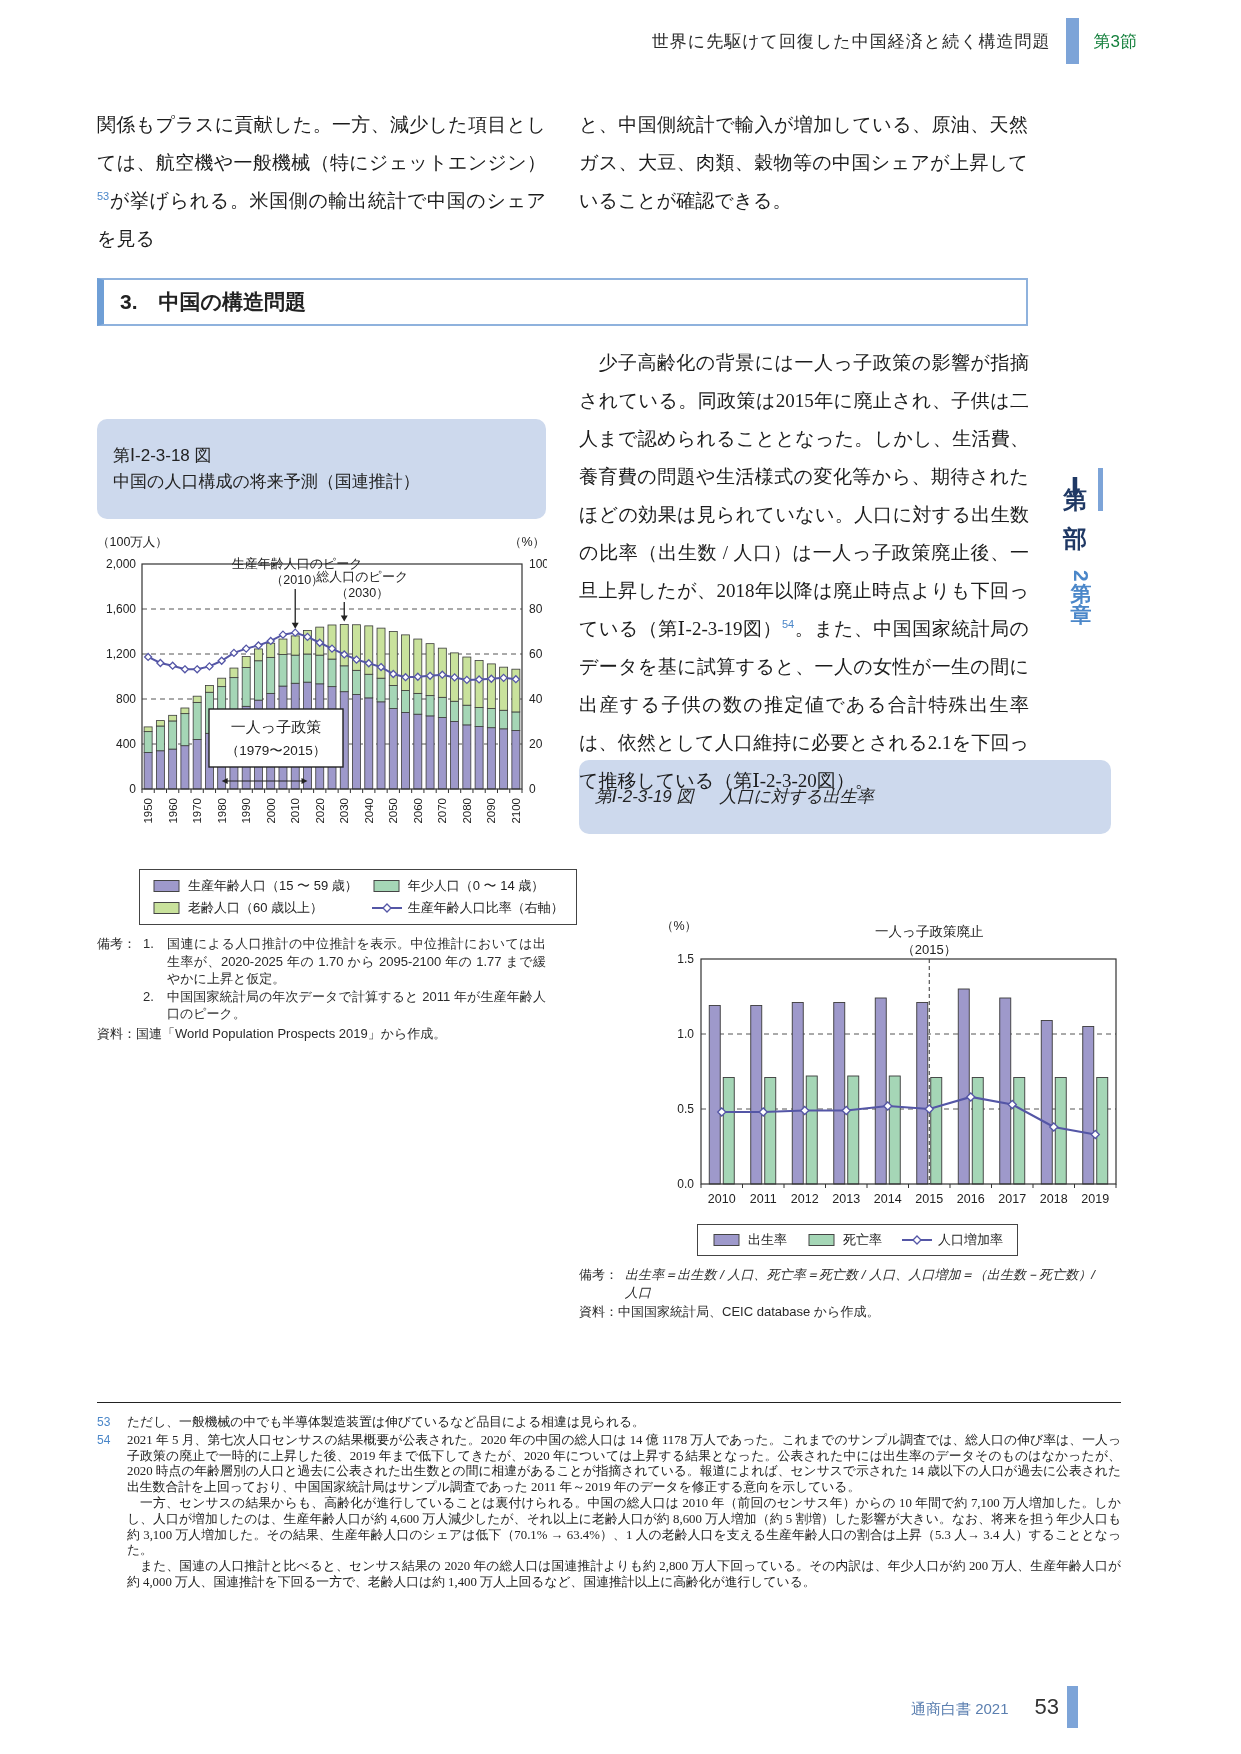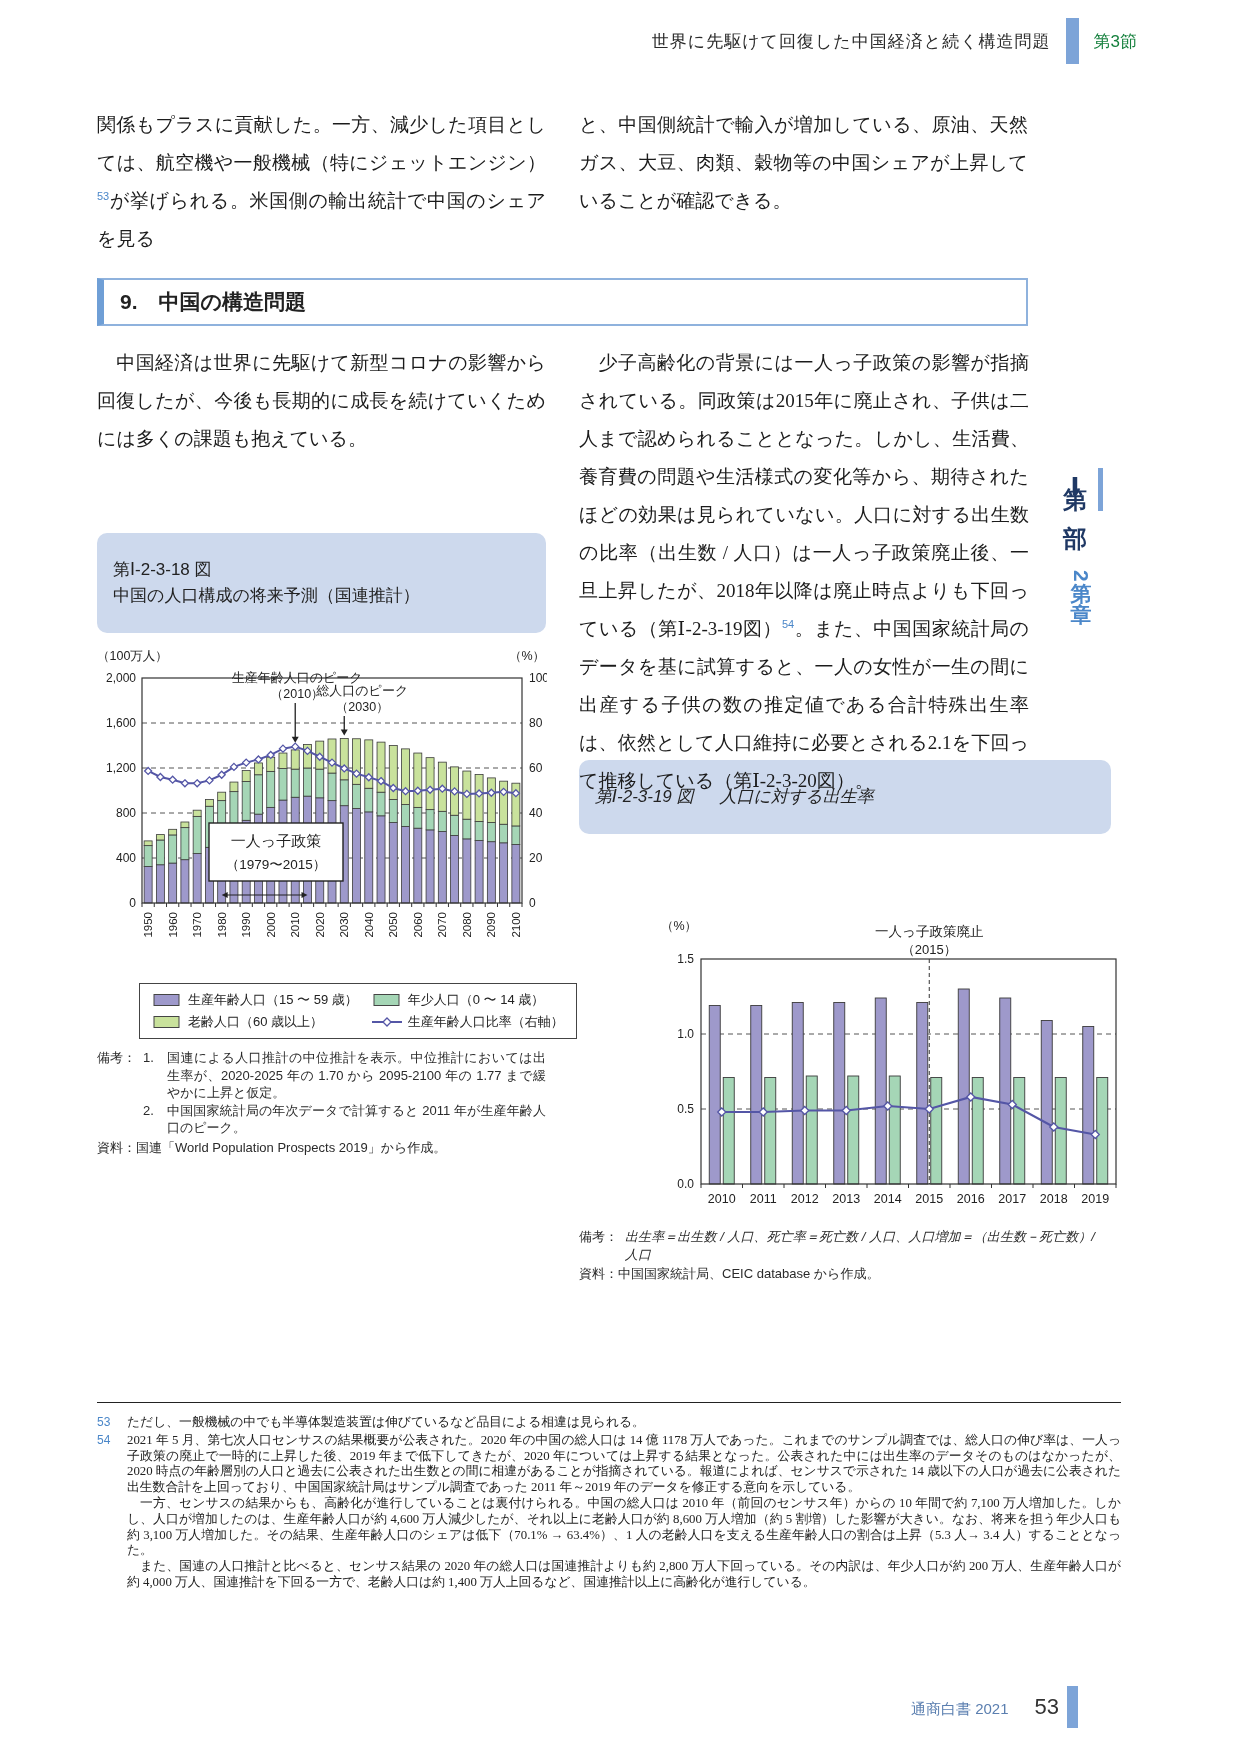--- a/index.html
+++ b/index.html
@@ -101,25 +101,24 @@
     <span class="header-title">世界に先駆けて回復した中国経済と続く構造問題</span>
     <span class="header-block"></span>
     <span class="header-section">第3節</span>
   </div>
 
   <div class="intro">
     <p class="body icol"><span>関係もプラスに貢献した。一方、減少した項目としては、航空機や一般機械（特にジェットエンジン）</span><sup class="ref">53</sup><span>が挙げられる。米国側の輸出統計で中国のシェアを見る</span></p>
     <p class="body icol">と、中国側統計で輸入が増加している、原油、天然ガス、大豆、肉類、穀物等の中国シェアが上昇していることが確認できる。</p>
   </div>
 
-  <div class="section-box">9.　中国の構造問題</div>
+  <div class="section-box">3.　中国の構造問題</div>
 
   <div class="main">
     <div class="col-left">
-      <p class="body h-para1">　中国経済は世界に先駆けて新型コロナの影響から回復したが、今後も長期的に成長を続けていくためには多くの課題も抱えている。</p>
 
       <div class="figure18">
         <div class="fig-title">
           <div>第Ⅰ-2-3-18 図</div>
           <div>中国の人口構成の将来予測（国連推計）</div>
         </div>
         <div class="chart-wrap18">
           <svg width="450" height="332">
               <text x="39" y="262" font-size="12" text-anchor="end">0</text>
               <line x1="45" y1="213" x2="425" y2="213" stroke="#555" stroke-width="1" stroke-dasharray="5,4"></line>
@@ -442,20 +441,41 @@
               <polygon points="267.25,192.5 271.25,196.5 267.25,200.5 263.25,196.5" fill="#fff" stroke="#5456a6" stroke-width="1.3"></polygon>
               <polygon points="308.75,188 312.75,192 308.75,196 304.75,192" fill="#fff" stroke="#5456a6" stroke-width="1.3"></polygon>
               <polygon points="350.25,191 354.25,195 350.25,199 346.25,195" fill="#fff" stroke="#5456a6" stroke-width="1.3"></polygon>
               <polygon points="391.75,179 395.75,183 391.75,187 387.75,183" fill="#fff" stroke="#5456a6" stroke-width="1.3"></polygon>
               <polygon points="433.25,186.5 437.25,190.5 433.25,194.5 429.25,190.5" fill="#fff" stroke="#5456a6" stroke-width="1.3"></polygon>
               <polygon points="474.75,209 478.75,213 474.75,217 470.75,213" fill="#fff" stroke="#5456a6" stroke-width="1.3"></polygon>
               <polygon points="516.25,216.5 520.25,220.5 516.25,224.5 512.25,220.5" fill="#fff" stroke="#5456a6" stroke-width="1.3"></polygon>
               <rect x="122" y="45" width="415" height="225" fill="none" stroke="#333" stroke-width="1.2"></rect>
             </svg>
         </div>
+        <div class="legend-box legend-row">
+            <span class="lg-item">
+              <svg width="30" height="14">
+                <rect x="2" y="1.5" width="25" height="11" fill="#9e99cb" stroke="#444" stroke-width="1"></rect>
+              </svg>
+              <span>出生率</span>
+            </span>
+            <span class="lg-item">
+              <svg width="30" height="14">
+                <rect x="2" y="1.5" width="25" height="11" fill="#a5d6b6" stroke="#444" stroke-width="1"></rect>
+              </svg>
+              <span>死亡率</span>
+            </span>
+            <span class="lg-item">
+              <svg width="30" height="14">
+                <line x1="0" y1="7" x2="30" y2="7" stroke="#5456a6" stroke-width="2"></line>
+                <polygon points="15,3 19,7 15,11 11,7" fill="#fff" stroke="#5456a6" stroke-width="1.3"></polygon>
+              </svg>
+              <span>人口増加率</span>
+            </span>
+          </div>
         <div class="fig-notes">
           <div class="note-row">
             <span class="note-label">備考：</span>
             <div class="note-items">
                 <div class="note-item">
                   <span class="note-text">出生率＝出生数 / 人口、死亡率＝死亡数 / 人口、人口増加＝（出生数－死亡数）/ 人口</span>
                 </div>
               </div>
           </div>
           <div class="fig-source">資料：中国国家統計局、CEIC database から作成。</div>

